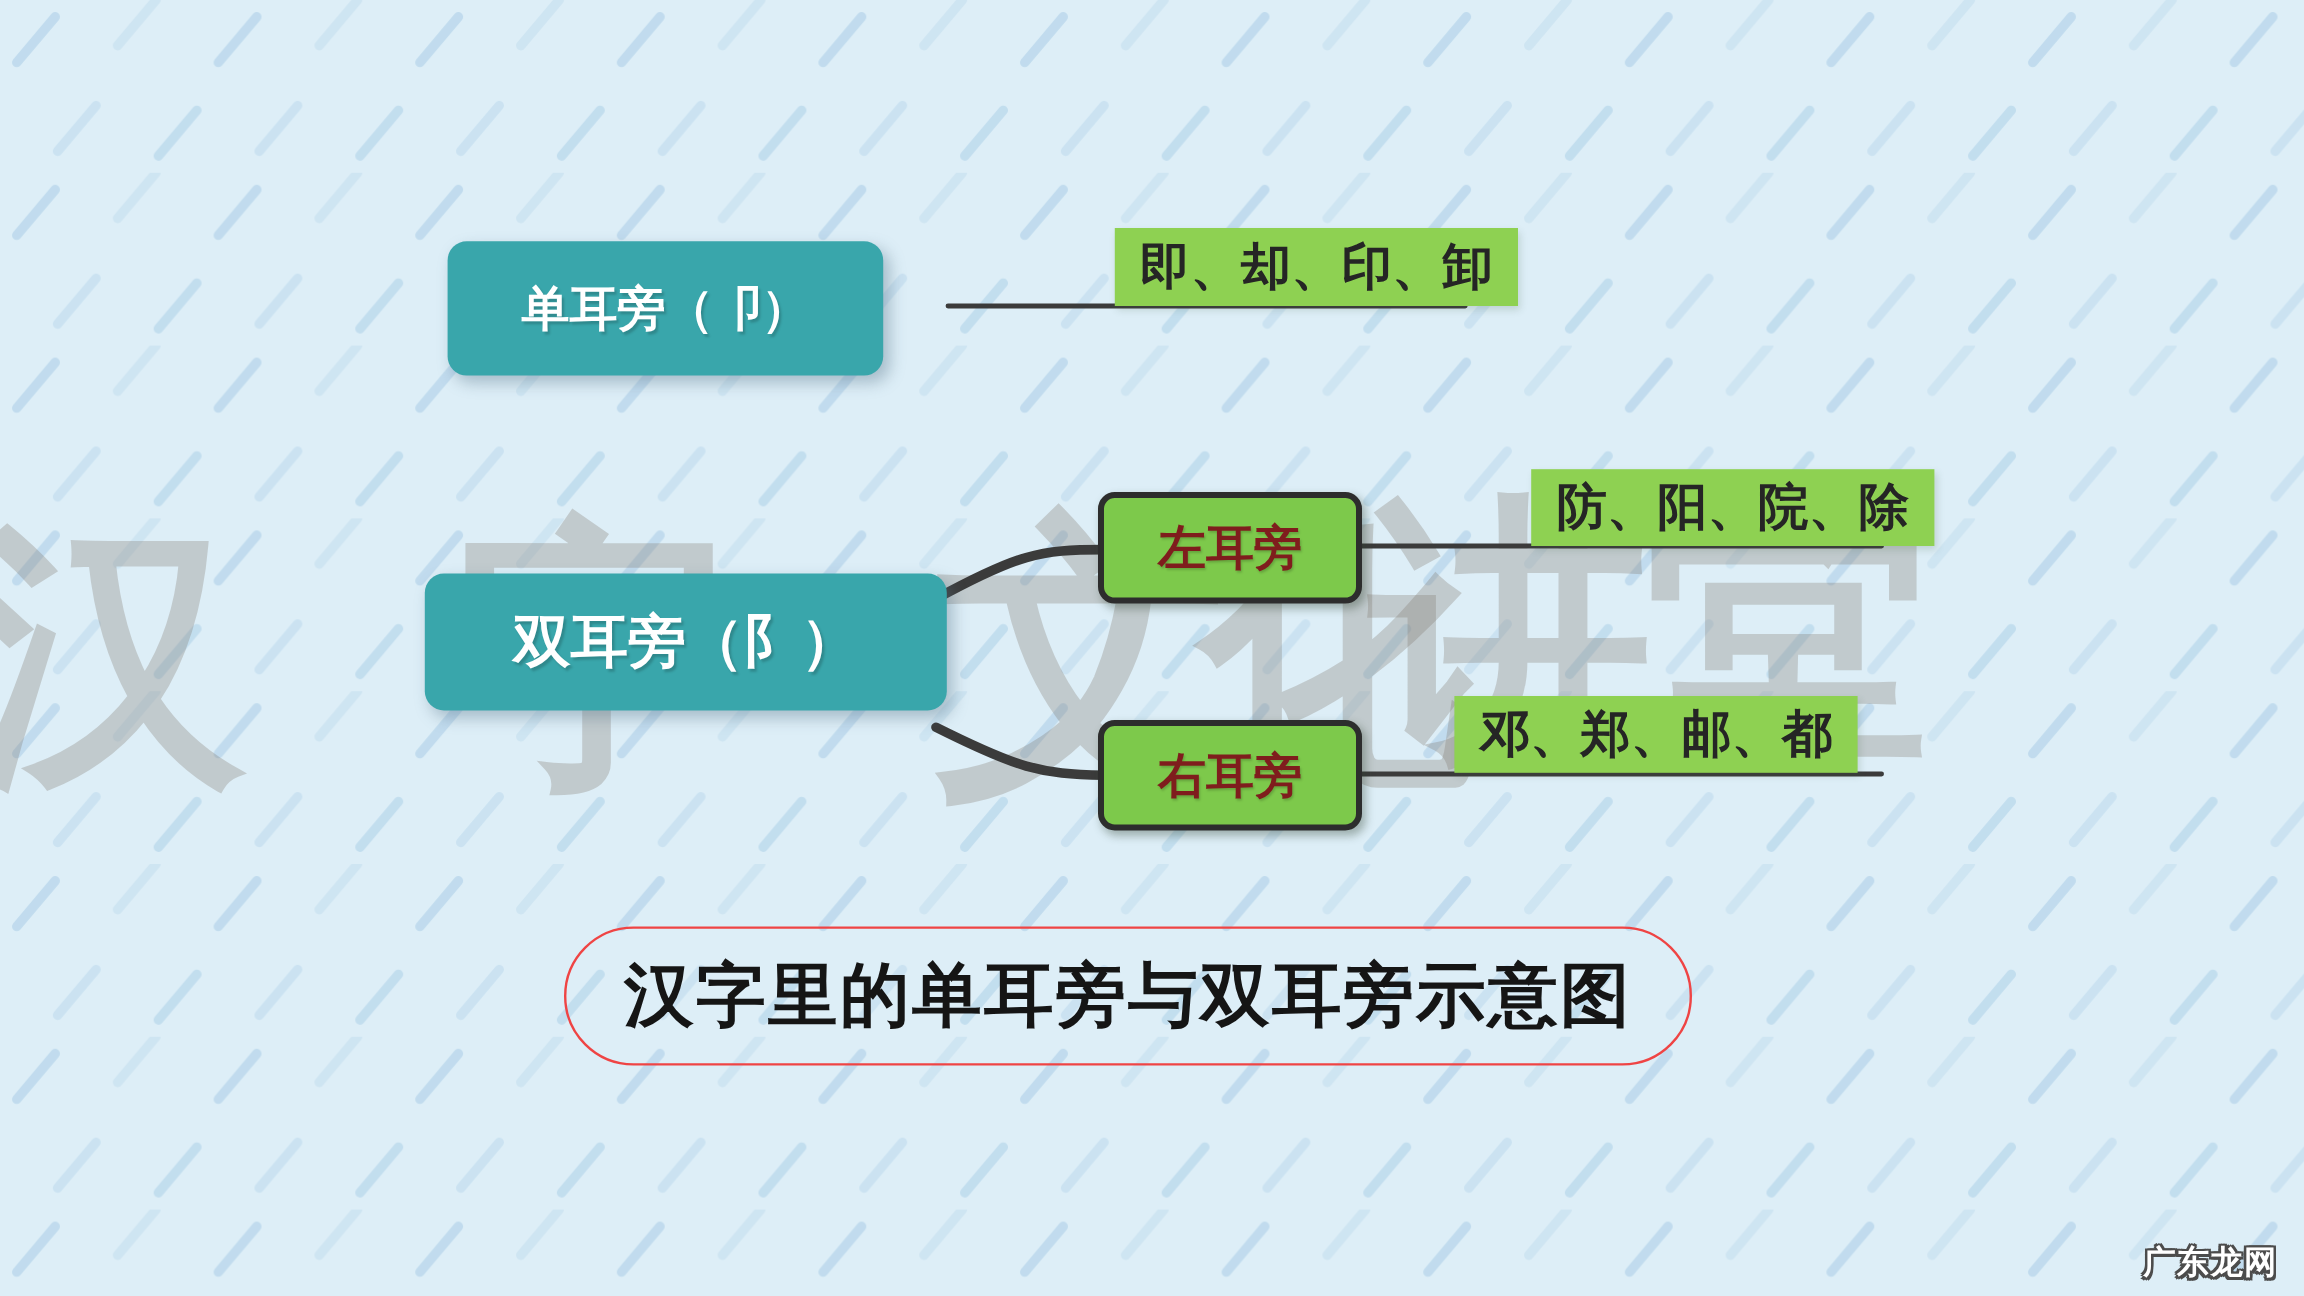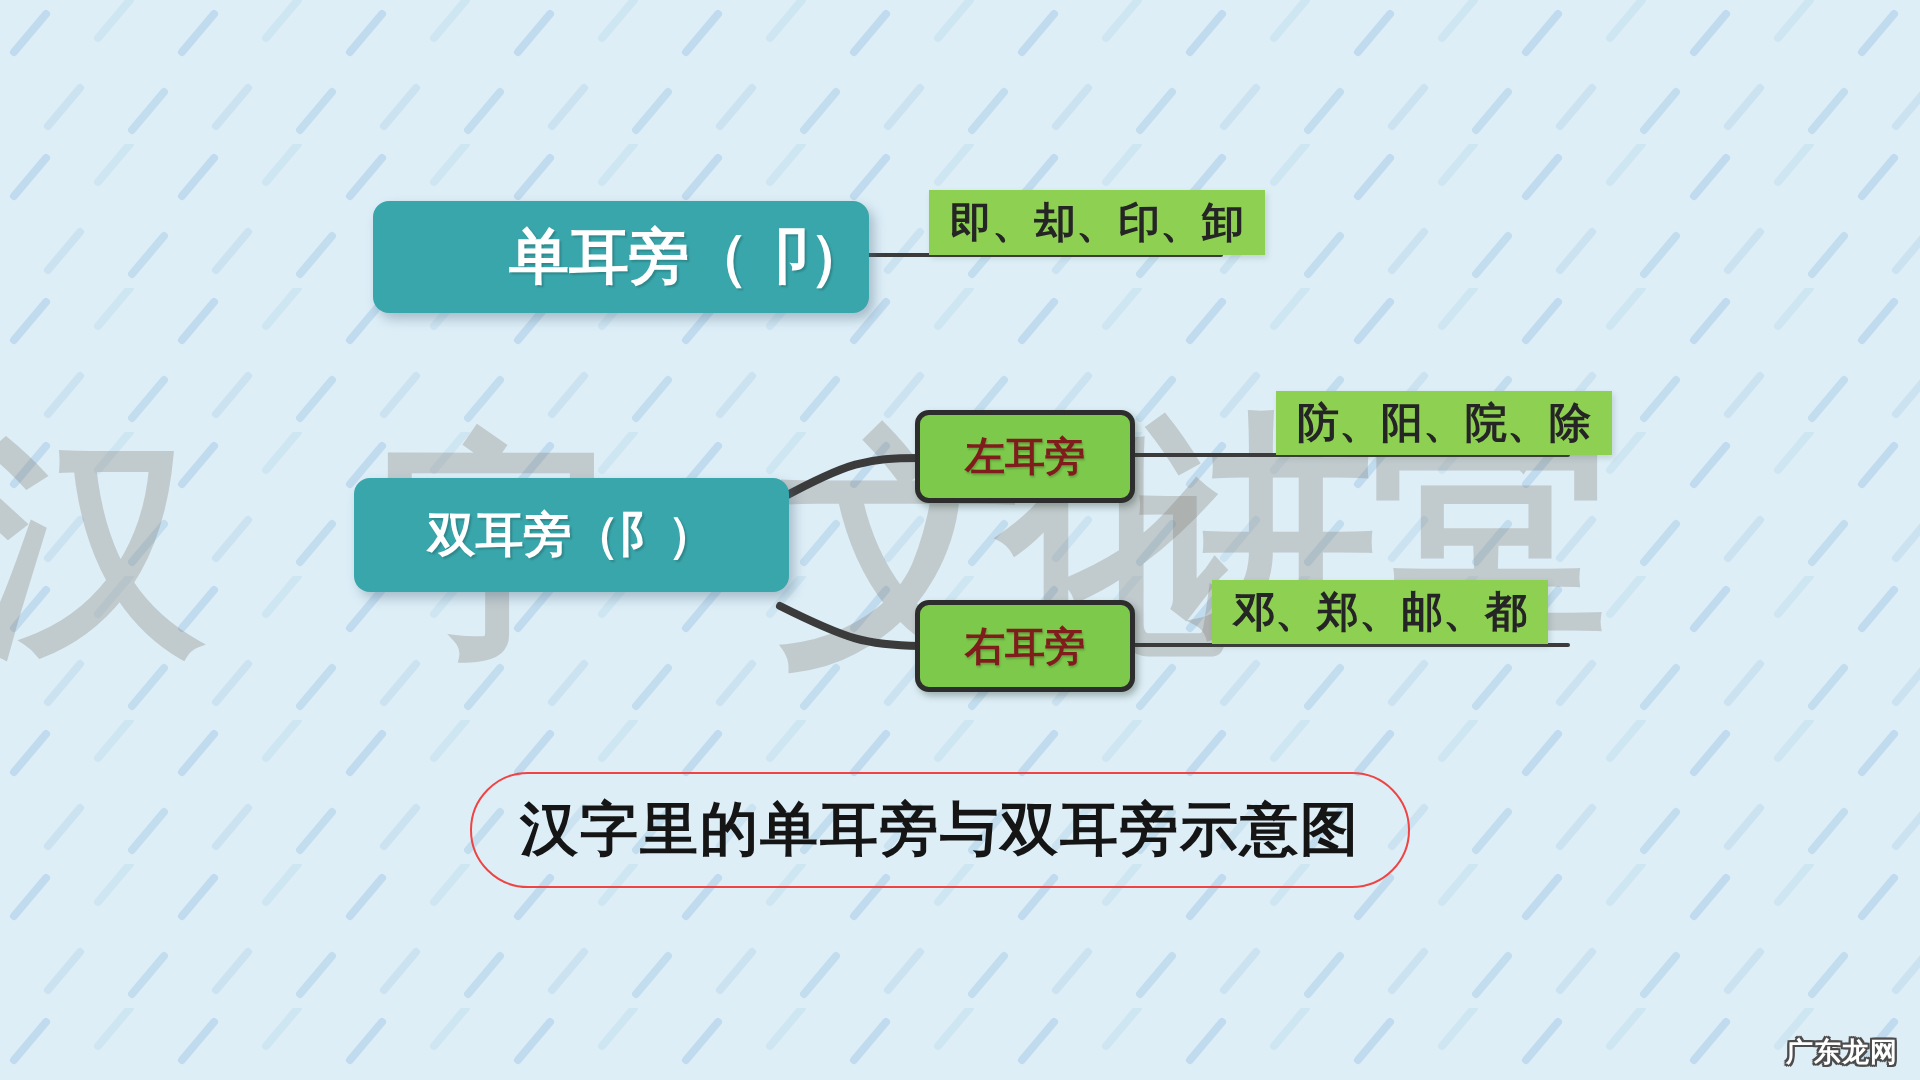--- a/index.html
+++ b/index.html
@@ -148,21 +148,21 @@
       <path d="M 780 499 C 848 462, 866 458, 920 458" stroke-width="8"></path>
 
       <path d="M 780 606 C 848 640, 866 645, 920 646" stroke-width="8"></path>
 
       <line x1="1132" y1="455" x2="1568" y2="455" stroke-width="4"></line>
 
       <line x1="1132" y1="645" x2="1568" y2="645" stroke-width="4"></line>
     </g>
   </svg>
 
-  <div class="teal-node" style="left:373px; top:201px; width:496px; height:112px; font-size:60px;justify-content:flex-end;">
+  <div class="teal-node" style="left:373px; top:201px; width:363px; height:112px; font-size:40px;">
     <span>单耳旁（卩）</span>
   </div>
 
   <div class="green-example-node" style="left:885px; top:190px; width:336px; height:65px;">
     <span>即、却、印、卸</span>
   </div>
 
   <div class="teal-node" style="left:354px; top:478px; width:435px; height:114px; font-size:48px;">
     <span>双耳旁（阝）</span>
   </div>

